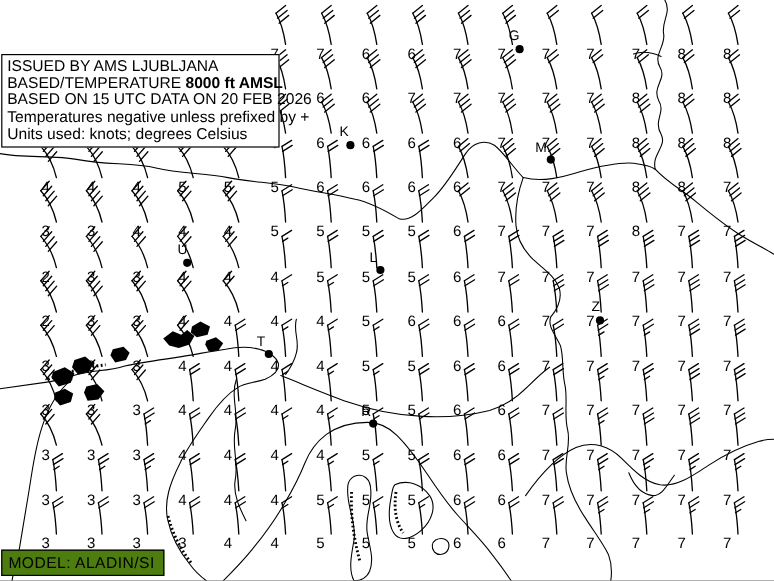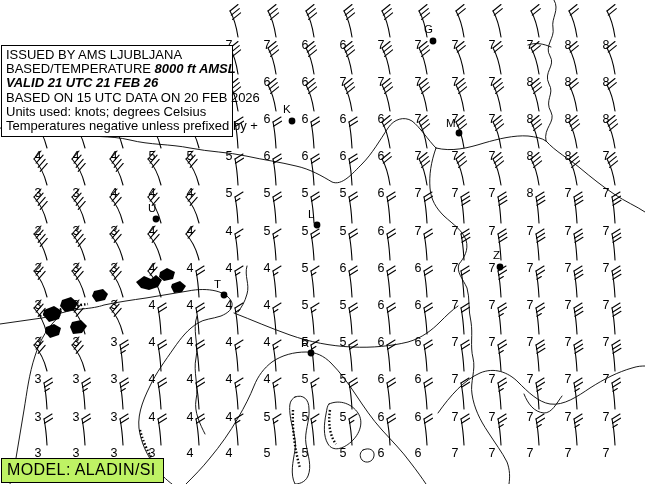--- a/index.html
+++ b/index.html
@@ -8,25 +8,25 @@
     overflow:hidden;font-family:"Liberation Sans",sans-serif;color:#000;
     outline:1px solid #000;
   }
   svg.map{position:absolute;left:0;top:0;}
   .info-box{
     position:absolute;left:1px;top:1px;width:222px;
     background:#fff;border:1px solid #000;
     padding:2px 4px 3px 4px;font-size:13px;line-height:14.2px;
     white-space:nowrap;z-index:5;margin-top:44px;
   }
-  .info-box .b{font-weight:bold;font-style:italic;}
+  .info-box .b{font-weight:bold;}
   .model-box{
     position:absolute;left:1px;top:458px;
-    background:#bef264;border:1px solid #000;
-    padding:2px 7px 3px 5px;font-size:16px;letter-spacing:.4px;z-index:5;
+    background:#4d7c0f;border:1px solid #000;
+    padding:2px 7px 3px 5px;font-size:13px;letter-spacing:.4px;z-index:5;
   }
 </style>
 </head>
 <body>
 
 <div class="screen">
 
   <svg id="map-svg" class="map" width="645" height="484" viewBox="0 0 645 484">
     <g fill="none" stroke="#000" stroke-width="0.9" stroke-linecap="round">
 
@@ -1307,23 +1307,22 @@
         <g>
           <circle cx="311" cy="353" r="3.4" fill="#000"></circle>
           <text x="301" y="347" font-size="11.5" font-family="&quot;Liberation Sans&quot;,sans-serif" fill="#000">R</text>
         </g>
       </g>
   </svg>
 
   <div class="info-box">
     <div><span>ISSUED BY AMS LJUBLJANA</span></div>
     <div><span>BASED/TEMPERATURE </span><span class="b">8000 ft AMSL</span></div>
-    <div class="b"><span>VALID 21 UTC 21 FEB 26</span></div>
     <div><span>BASED ON 15 UTC DATA ON 20 FEB 2026</span></div>
+    <div><span>Temperatures negative unless prefixed by +</span></div>
     <div><span>Units used: knots; degrees Celsius</span></div>
-    <div><span>Temperatures negative unless prefixed by +</span></div>
   </div>
 
   <div class="model-box">
     <span>MODEL: ALADIN/SI</span>
   </div>
 
 </div>
 
 </body></html>

